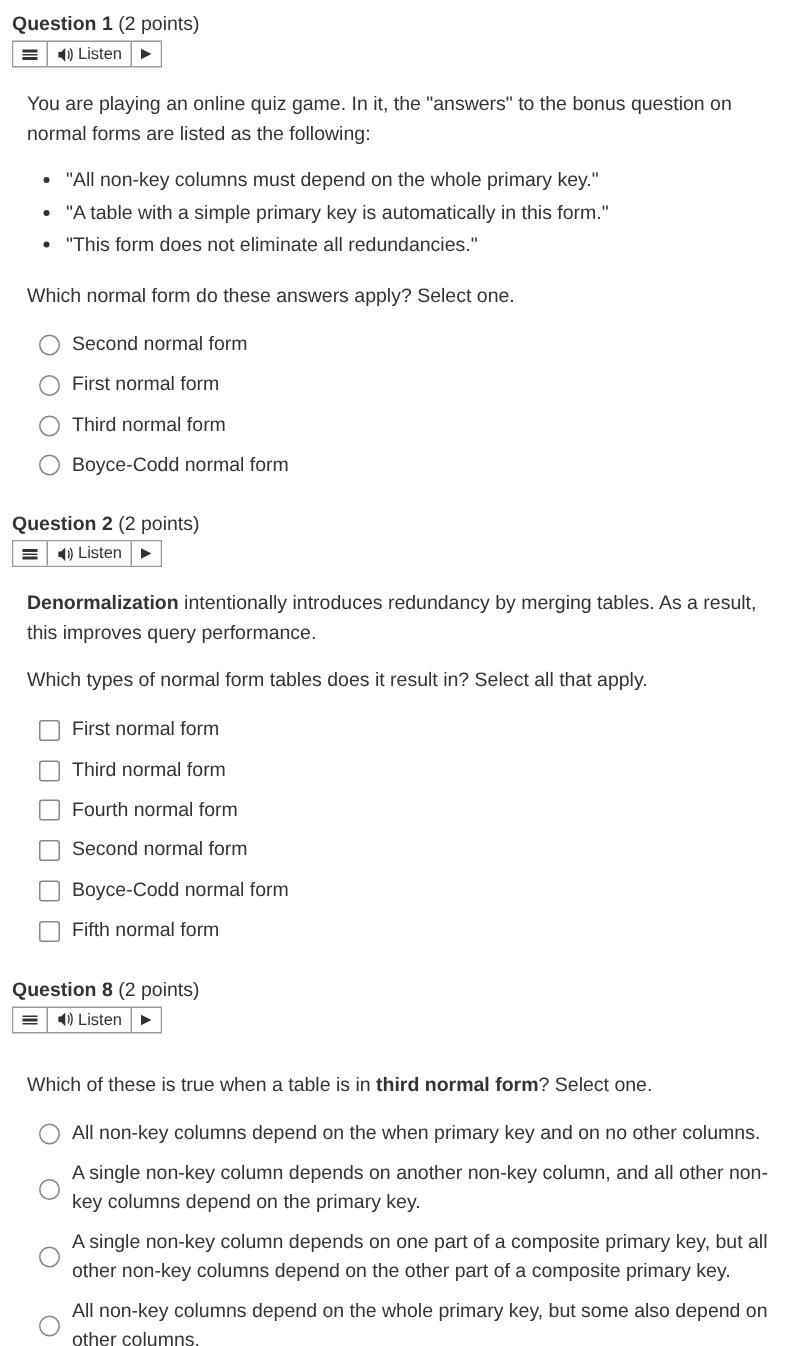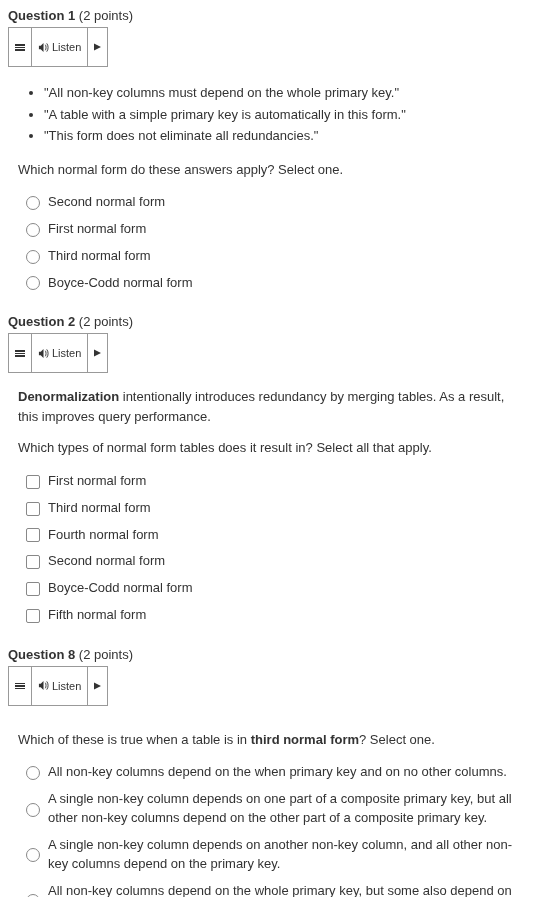--- a/index.html
+++ b/index.html
@@ -12,21 +12,21 @@
     width: 538px;
     background: #fff;
   }
   .question { margin-bottom: 22px; }
   .q-header { font-size: 13px; margin-bottom: 4px; }
   .q-header .qtitle { font-weight: 700; }
   .q-header .qpoints { font-weight: 400; }
   .toolbar {
     display: inline-flex;
     border: 1px solid #999;
-    height: 40px;
+    height: 18px;
     margin-bottom: 14px;
   }
   .toolbar > div {
     display: flex;
     align-items: center;
     justify-content: center;
     padding: 0 6px;
     border-right: 1px solid #999;
     font-size: 11px;
     background: #fff;
@@ -95,20 +95,21 @@
         </svg>
       <span>Listen</span>
     </div>
     <div class="play">
       <svg viewBox="0 0 8 8">
           <path d="M0 0l8 4-8 4z" fill="#333"></path>
         </svg>
     </div>
   </div>
   <div class="q-body">
+    <div class="q-text">You are playing an online quiz game. In it, the "answers" to the bonus question on normal forms are listed as the following:</div>
     <ul class="clues">
       <li>"All non-key columns must depend on the whole primary key."</li>
       <li>"A table with a simple primary key is automatically in this form."</li>
       <li>"This form does not eliminate all redundancies."</li>
     </ul>
     <div class="prompt">Which normal form do these answers apply? Select one.</div>
     <div class="choices">
       <div class="choice">
           <span class="radio"></span>
           <span class="choice-label">Second normal form</span>
@@ -215,25 +216,25 @@
   </div>
   <div class="q-body">
     <div class="prompt"><span>Which of these is true when a table is in </span><span class="bold-inline">third normal form</span><span>? Select one.</span></div>
     <div class="choices">
       <div class="choice">
           <span class="radio"></span>
           <span class="choice-label">All non-key columns depend on the when primary key and on no other columns.</span>
         </div>
       <div class="choice">
           <span class="radio"></span>
+          <span class="choice-label">A single non-key column depends on another non-key column, and all other non-key columns depend on the primary key.</span>
+        </div>
+      <div class="choice">
+          <span class="radio"></span>
           <span class="choice-label">A single non-key column depends on one part of a composite primary key, but all other non-key columns depend on the other part of a composite primary key.</span>
         </div>
       <div class="choice">
           <span class="radio"></span>
-          <span class="choice-label">A single non-key column depends on another non-key column, and all other non-key columns depend on the primary key.</span>
-        </div>
-      <div class="choice">
-          <span class="radio"></span>
           <span class="choice-label">All non-key columns depend on the whole primary key, but some also depend on other columns.</span>
         </div>
     </div>
   </div>
 </div>
 
 </body></html>

